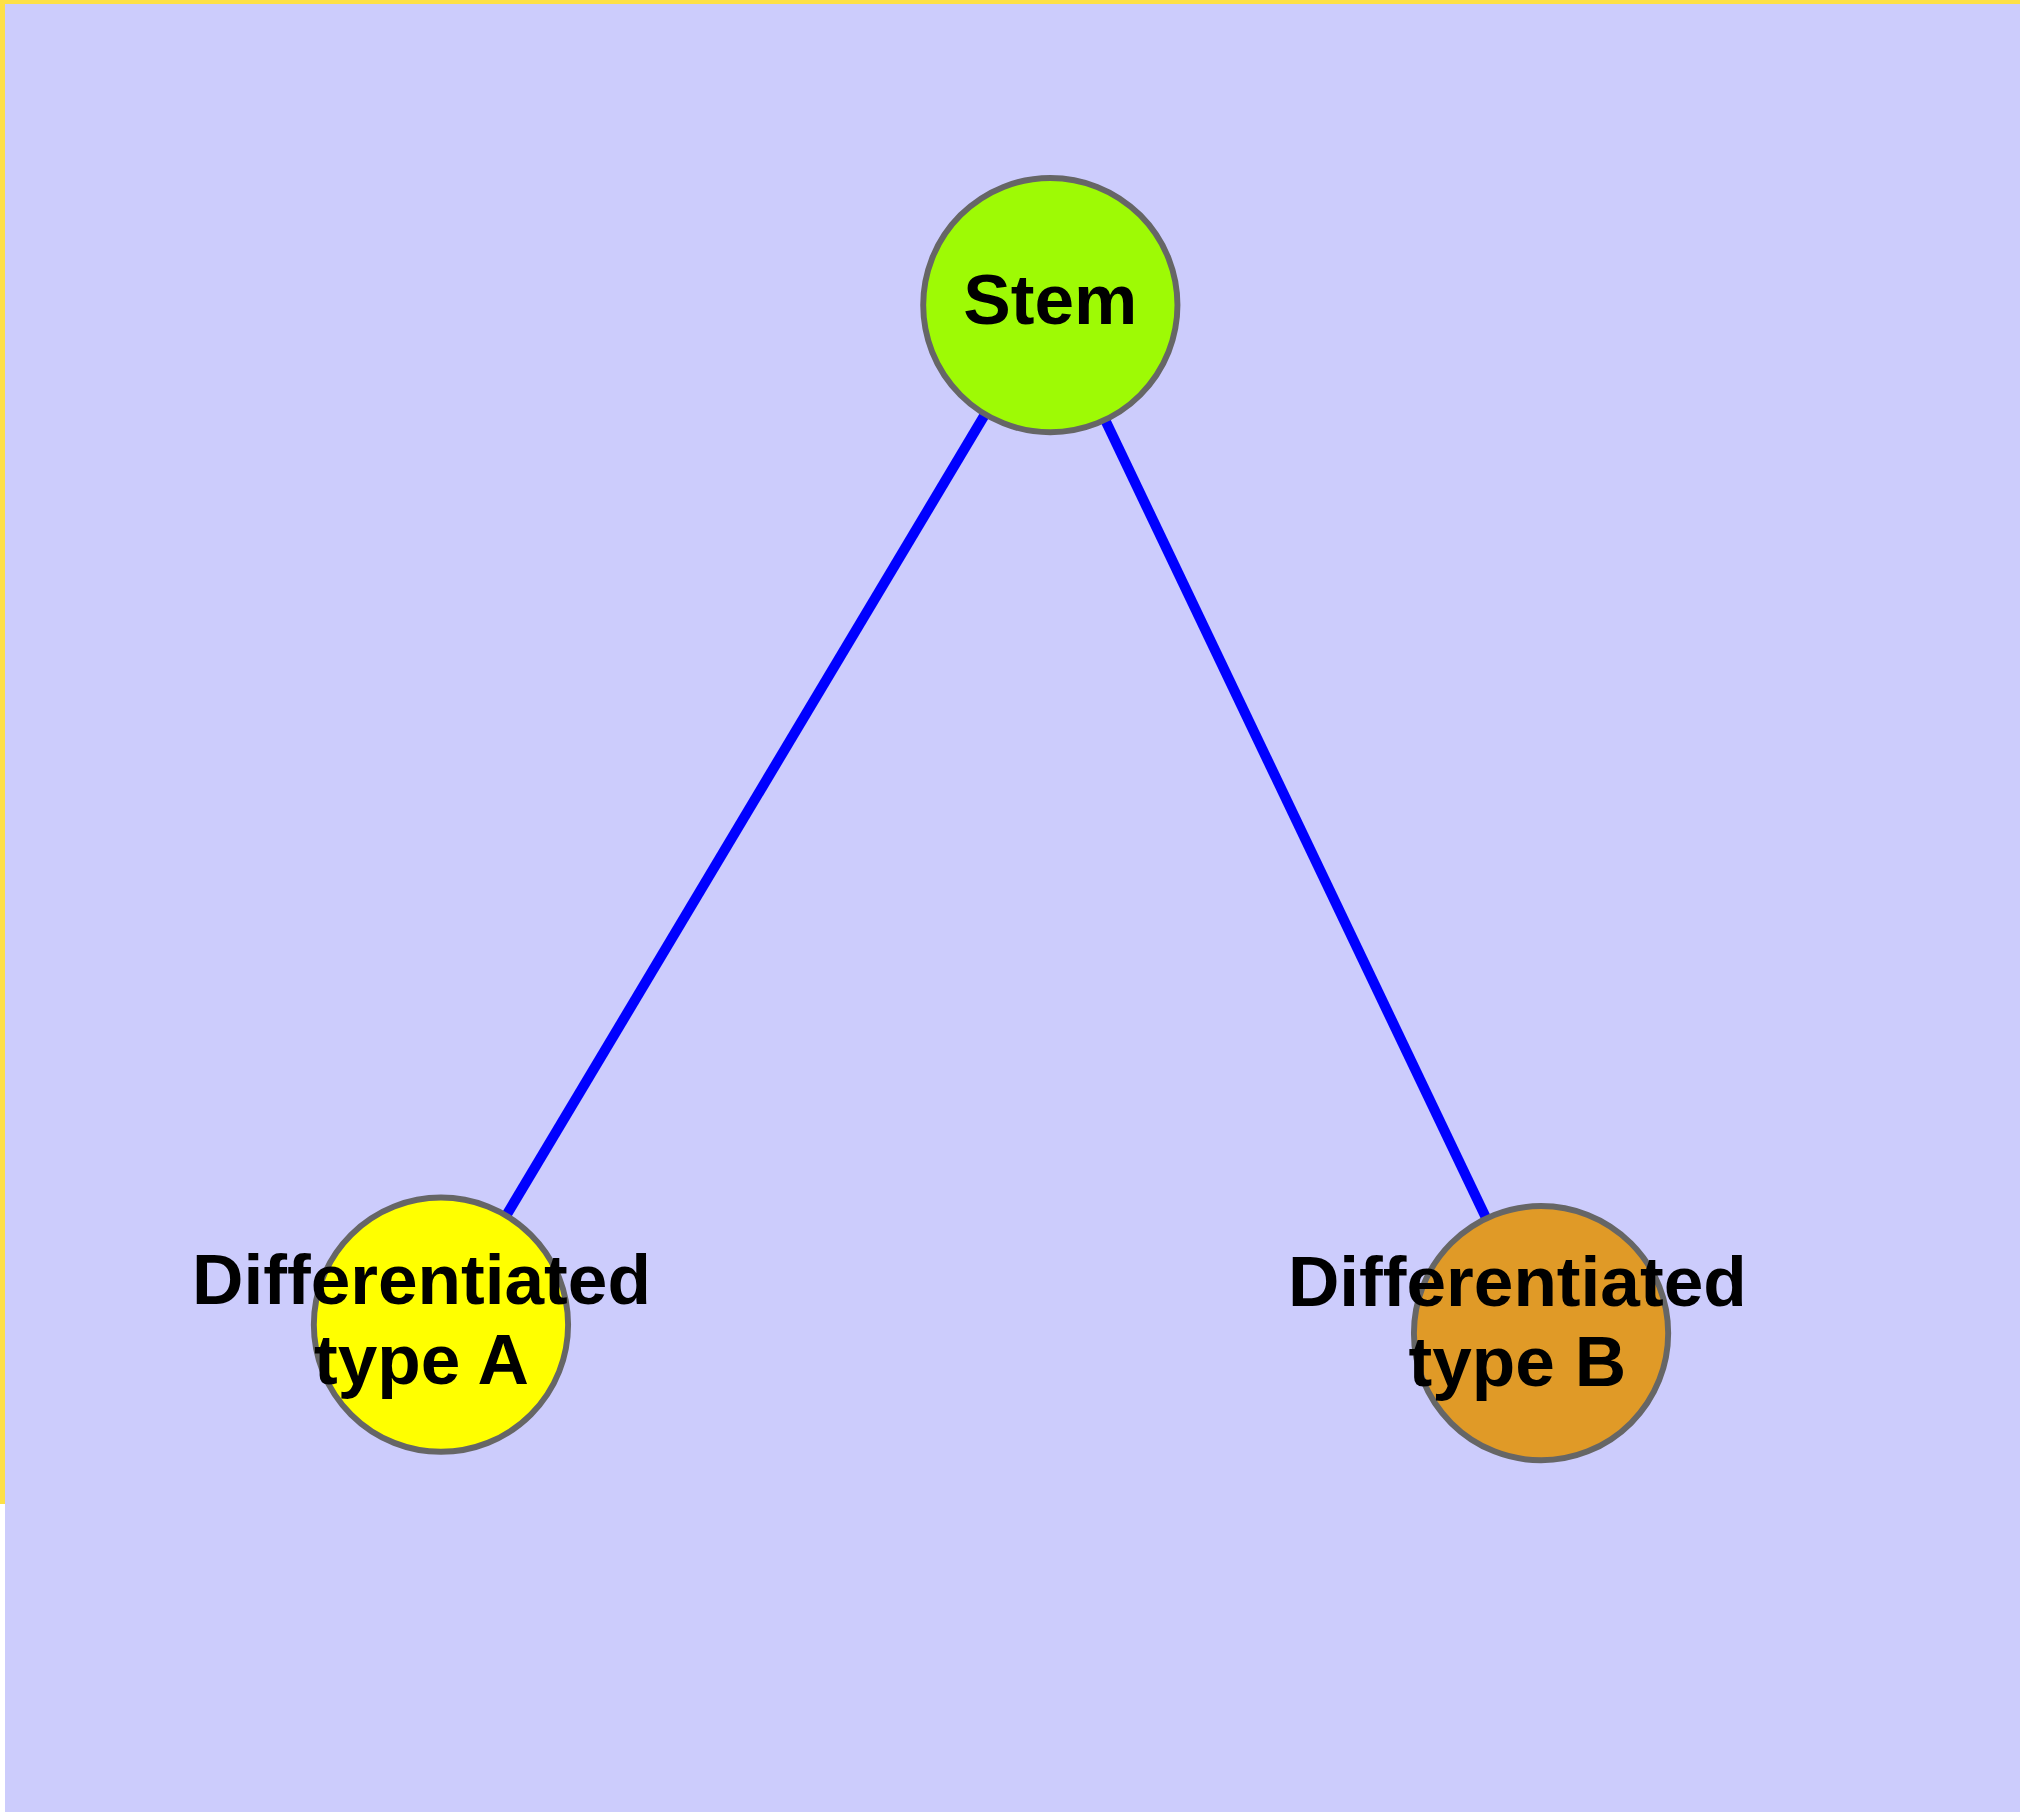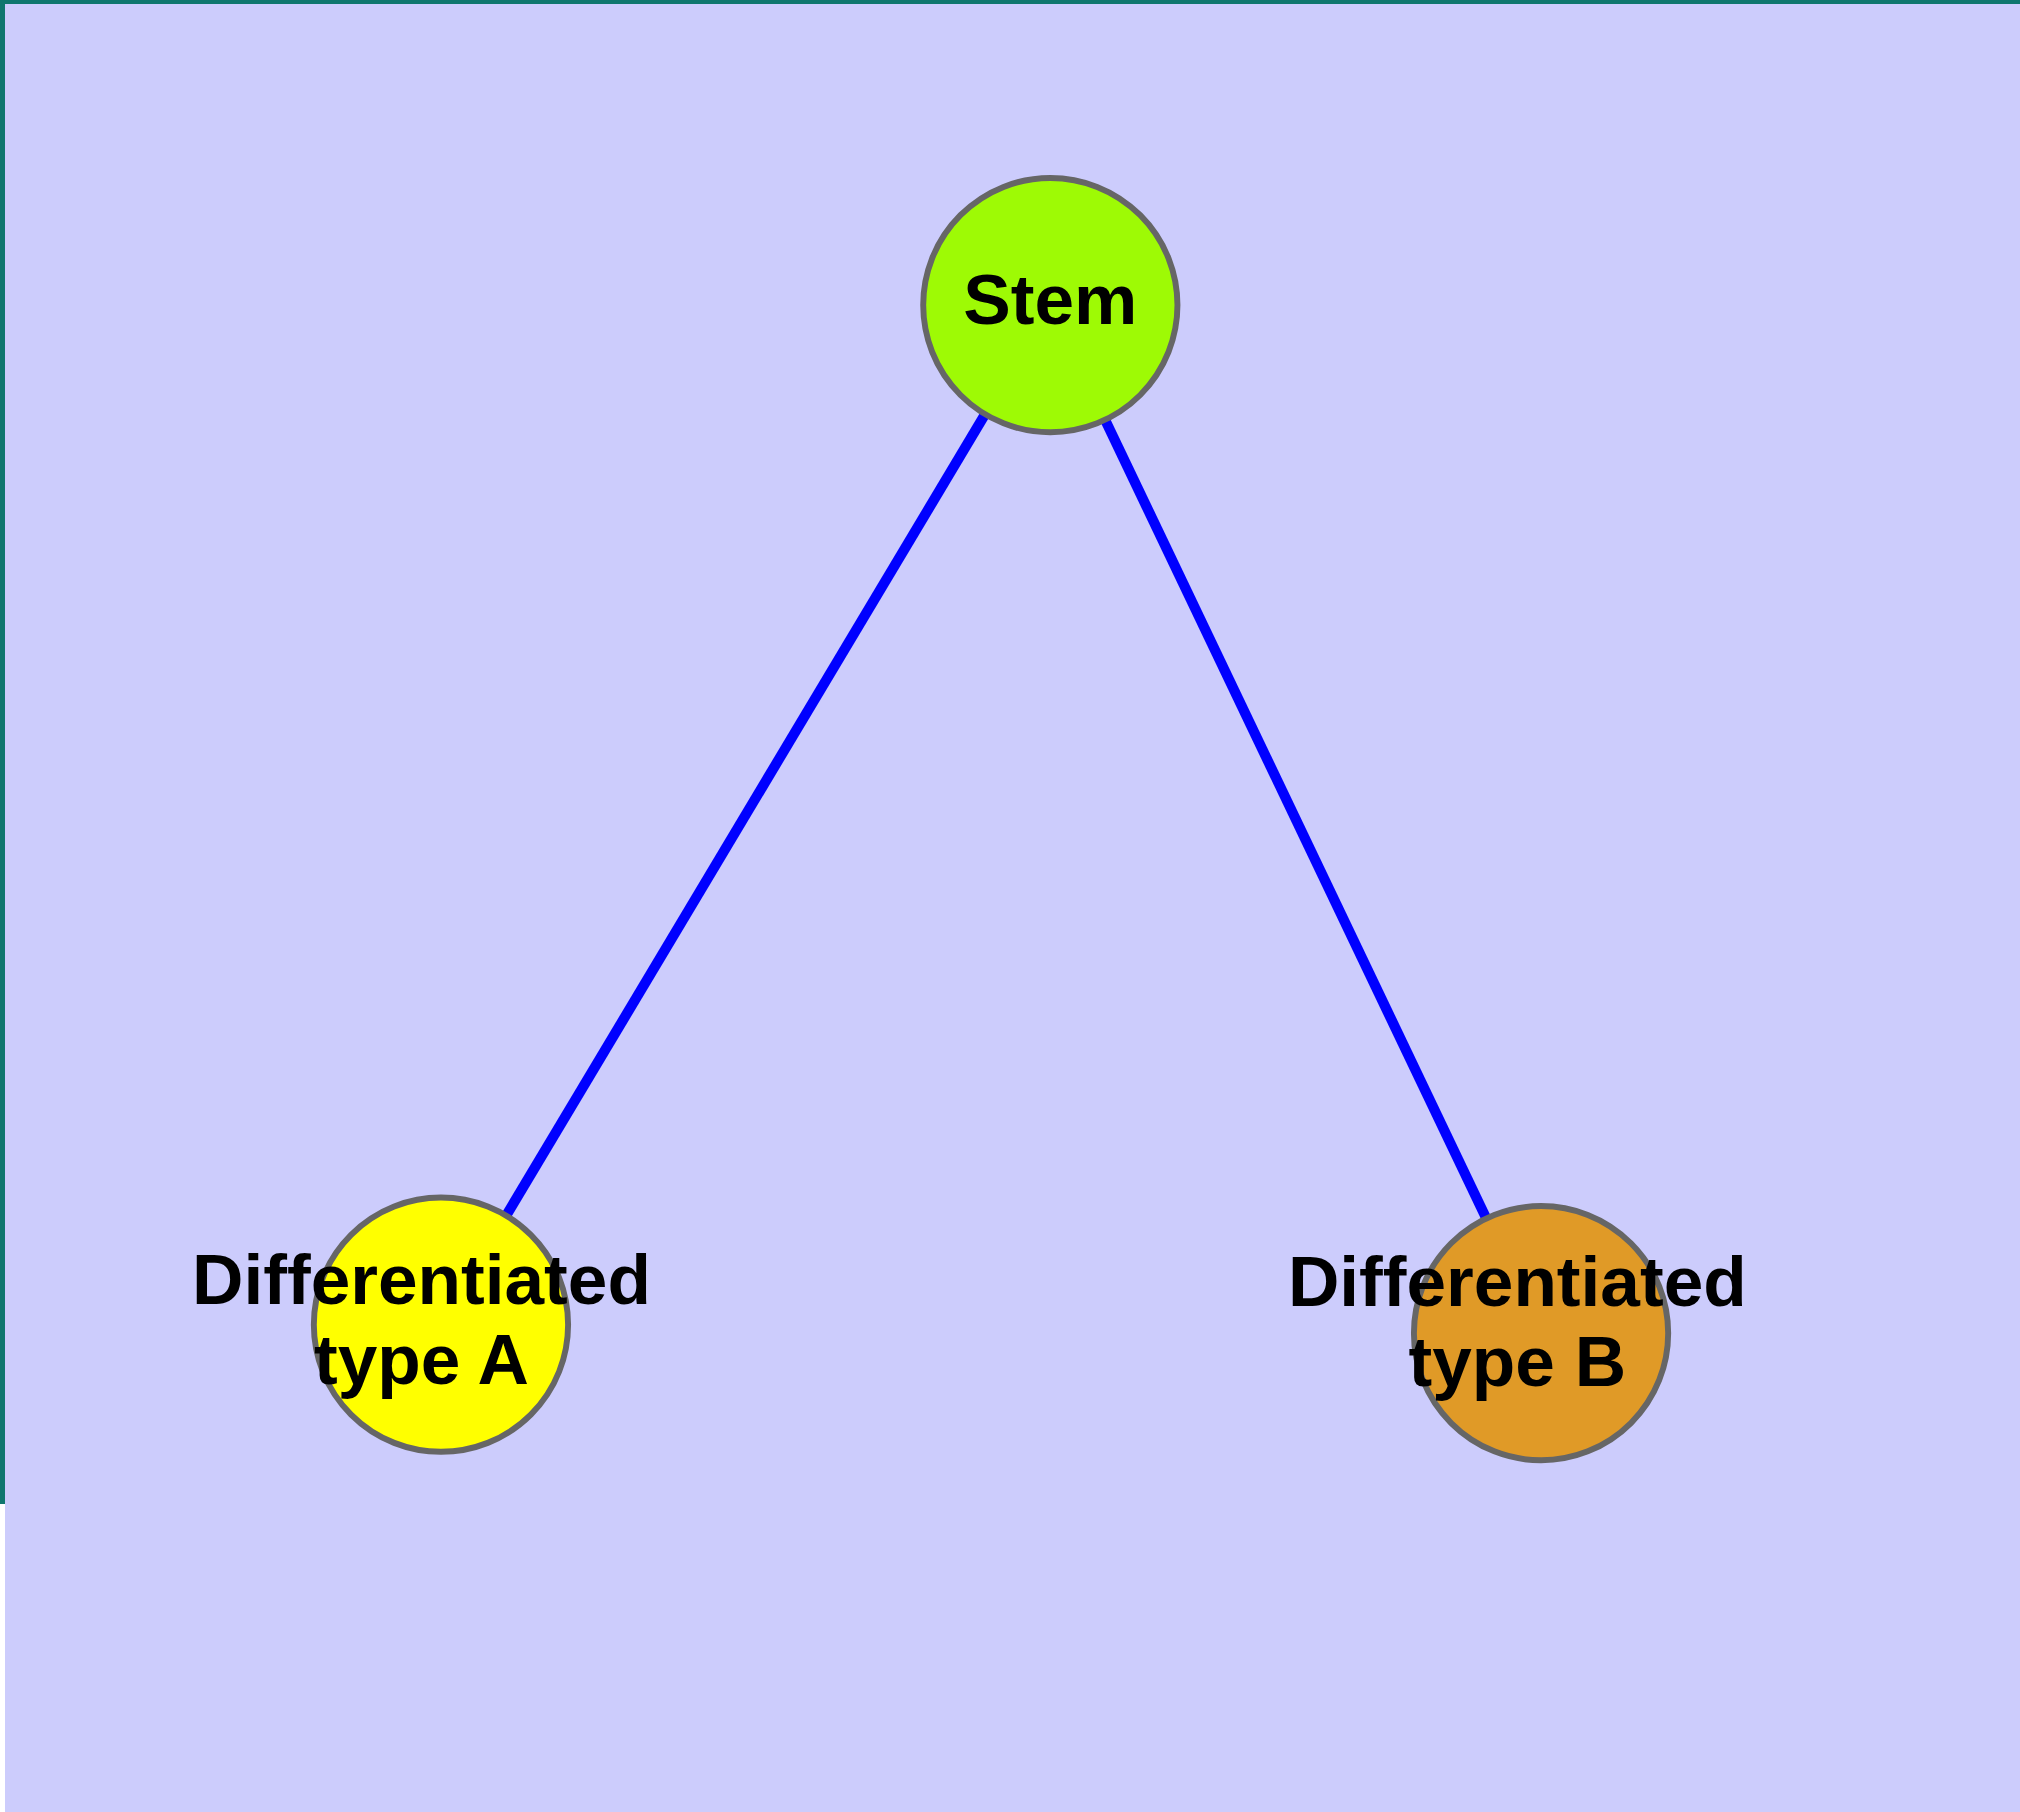--- a/index.html
+++ b/index.html
@@ -11,21 +11,21 @@
   body {
     width: 2021px;
     height: 1812px;
     overflow: hidden;
     font-family: "Liberation Sans", sans-serif;
   }
   #canvas {
     position: relative;
     width: 2021px;
     height: 1504px;
-    background: #0f766e;
+    background: #fde047;
   }
   #plot-background {
     position: absolute;
     left: 5.1px;
     top: 4.2px;
     width: 2015px;
     height: 1808px;
     background: #ccccfc;
   }
   #graph-svg {

